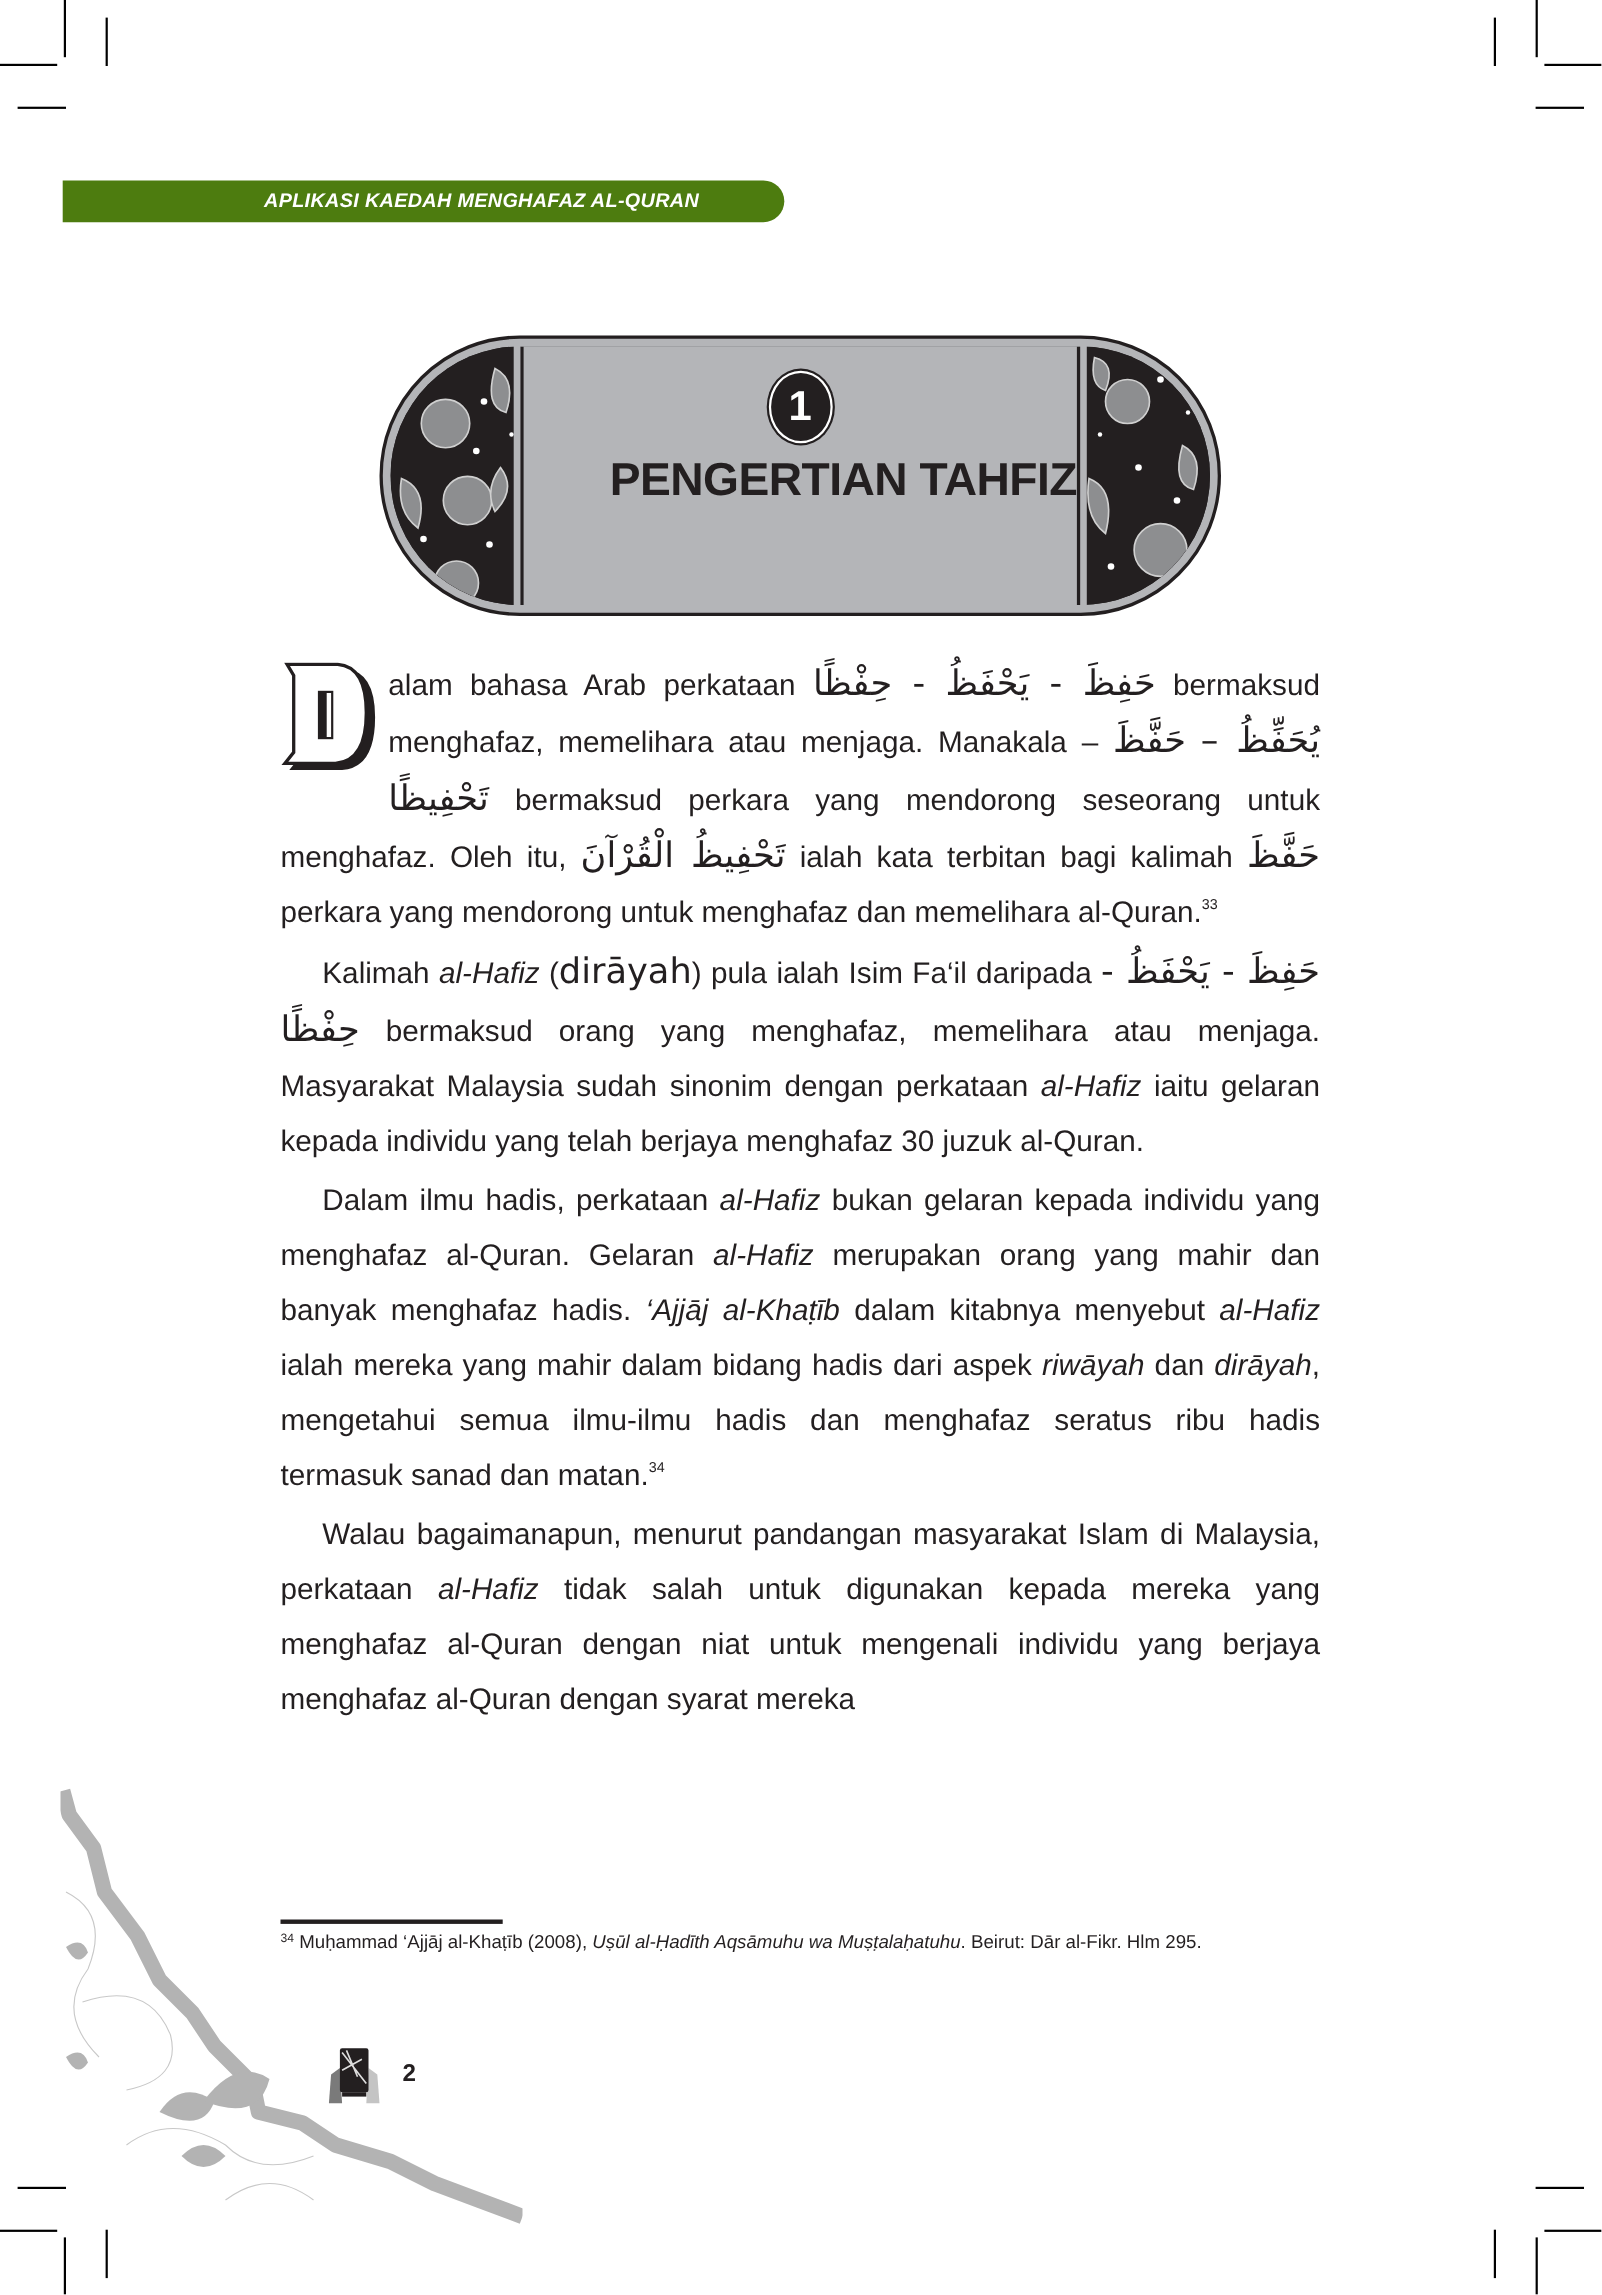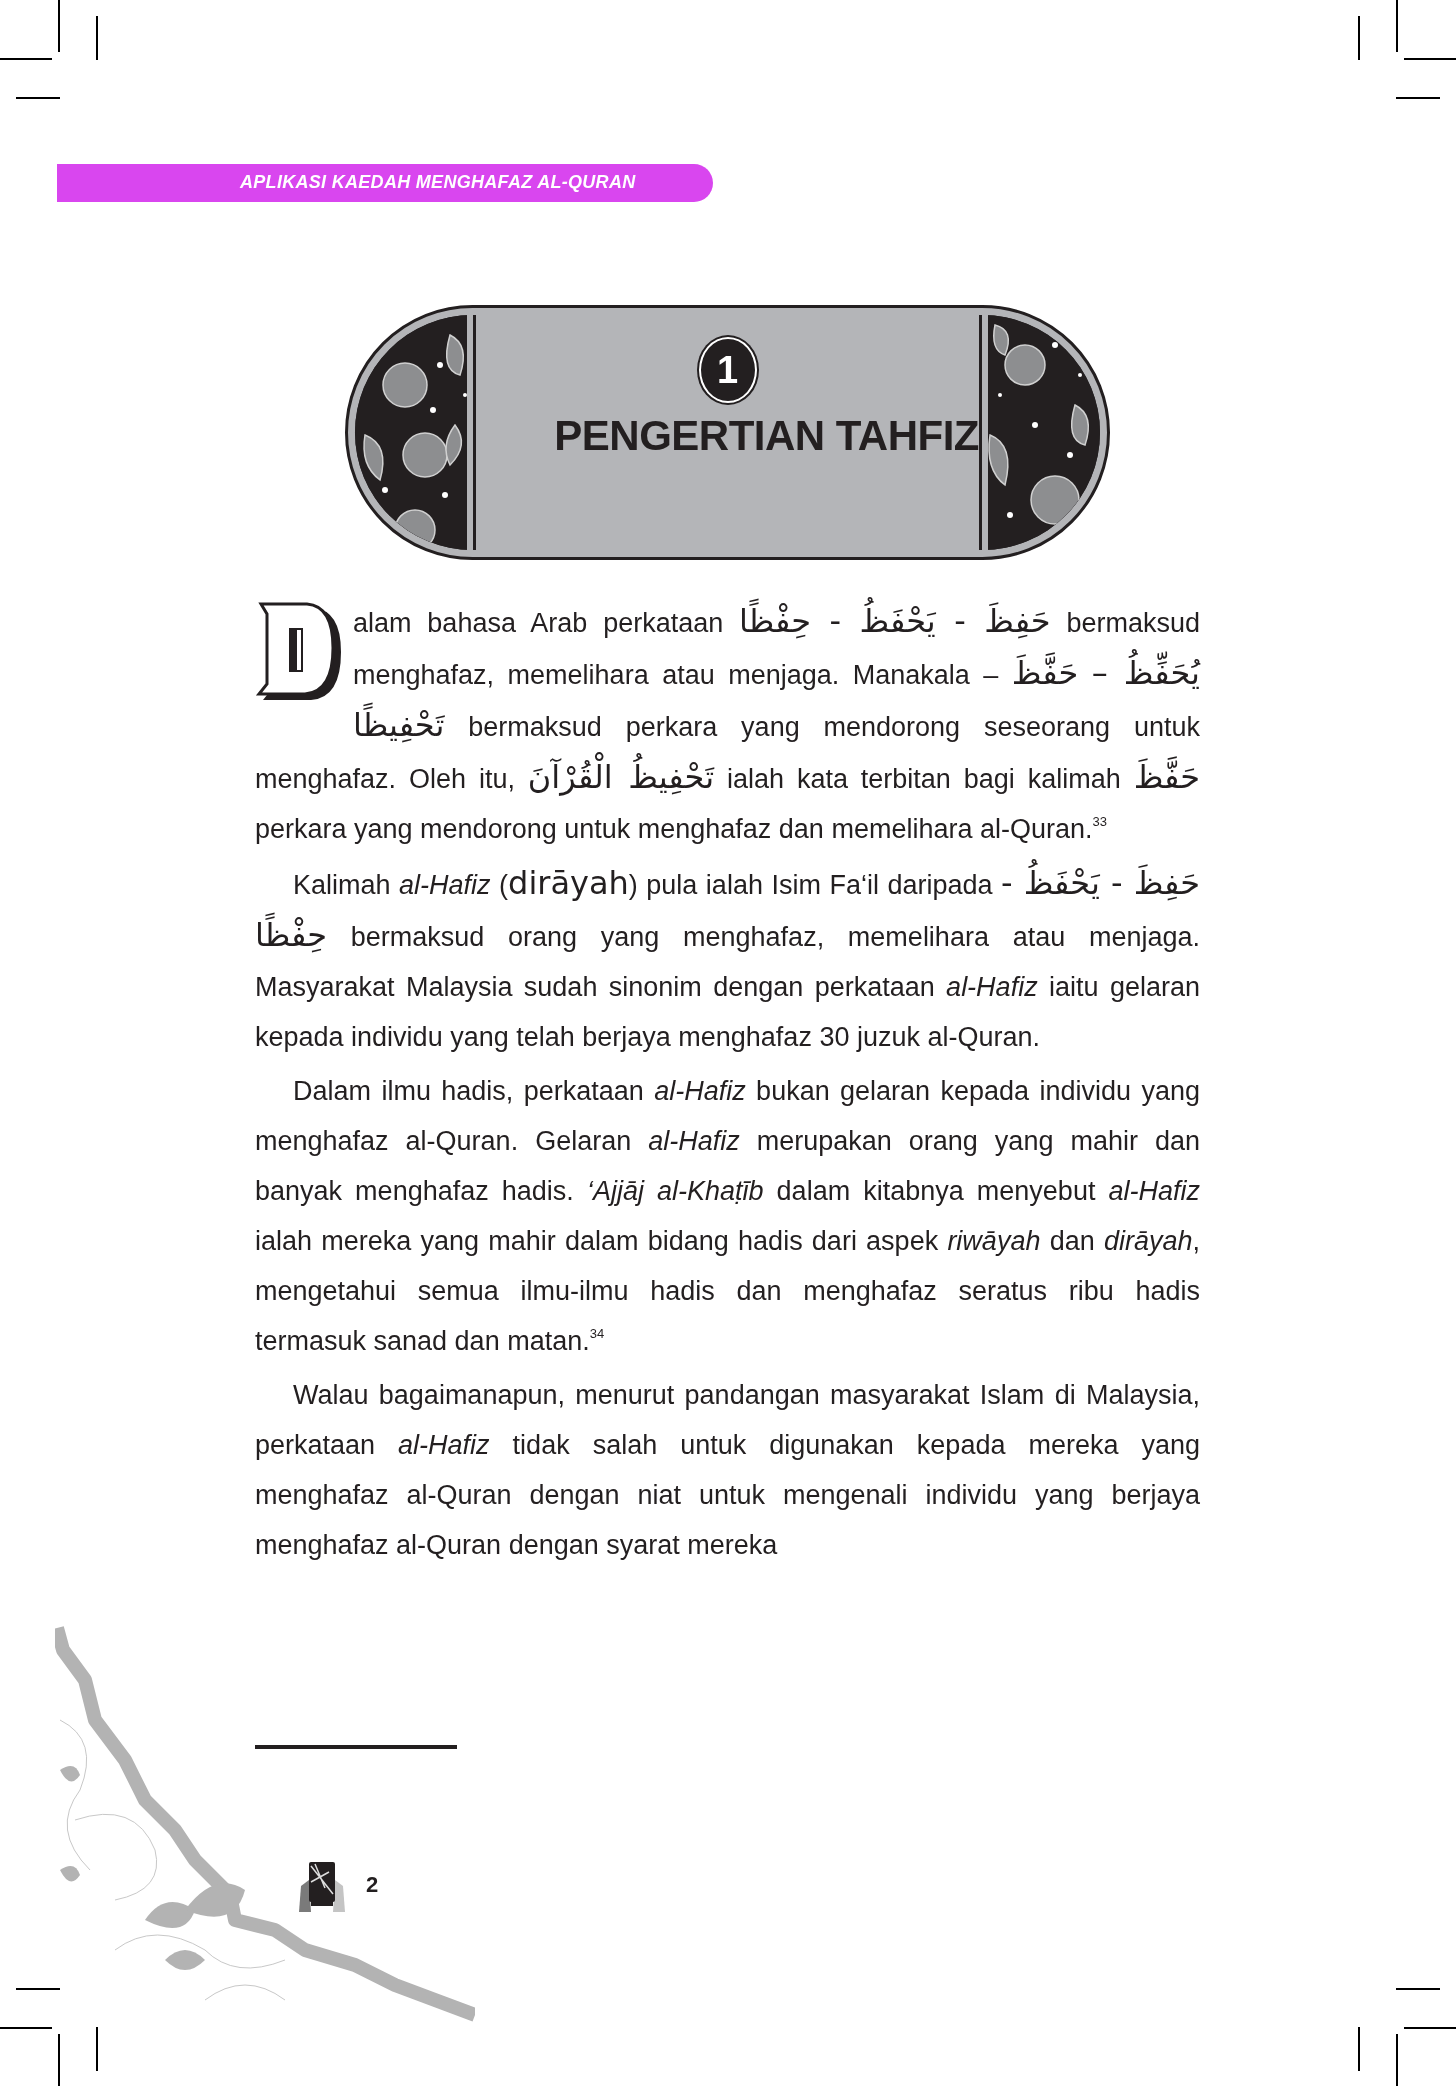--- a/index.html
+++ b/index.html
@@ -4,21 +4,21 @@
   <style>
     html, body { margin: 0; padding: 0; background: #ffffff; }
     body { width: 1456px; height: 2086px; position: relative; overflow: hidden;
            font-family: "Liberation Sans", "DejaVu Sans", sans-serif; color: #1a1a1a; }
 
     
     .crop { position: absolute; background: #000; }
 
     
     .running-header { position: absolute; left: 57px; top: 164px; width: 656px; height: 38px;
-      background: #d946ef; border-radius: 0 22px 22px 0; }
+      background: #4d7c0f; border-radius: 0 22px 22px 0; }
     .running-header span { position: absolute; left: 183px; top: 8px; color: #fff;
       font-style: italic; font-weight: bold; font-size: 18px; letter-spacing: 0.3px; }
 
     
     .banner { position: absolute; left: 345px; top: 305px; width: 765px; height: 255px; }
     .banner-outer { position: absolute; inset: 0; border-radius: 128px; background: #b4b5b8;
       border: 3px solid #231f20; box-sizing: border-box; }
     .banner-inner { position: absolute; left: 10px; top: 10px; right: 10px; bottom: 10px;
       border-radius: 118px; background: #231f20; overflow: hidden; }
     .batik { position: absolute; top: 0; bottom: 0; width: 120px; }
@@ -140,20 +140,21 @@
             <rect x="42" y="28" width="4" height="40" fill="#fff"></rect>
           </svg></span>alam bahasa Arab perkataan <span class="arabic">حَفِظَ - يَحْفَظُ - حِفْظًا</span> bermaksud menghafaz, memelihara atau menjaga. Manakala – <span class="arabic">حَفَّظَ</span> <span class="arabic">يُحَفِّظُ – تَحْفِيظًا</span>  bermaksud perkara yang mendorong seseorang untuk menghafaz.  Oleh itu, <span class="arabic">تَحْفِيظُ الْقُرْآنَ</span> ialah kata terbitan bagi kalimah <span class="arabic">حَفَّظَ</span> perkara yang mendorong untuk menghafaz dan memelihara al-Quran.<sup>33</sup></p>
       <p>Kalimah <i>al-Hafiz</i> (<span class="arabic">dirāyah</span>) pula ialah Isim Fa‘il daripada <span class="arabic">حَفِظَ - يَحْفَظُ - حِفْظًا</span>  bermaksud orang yang menghafaz, memelihara atau menjaga. Masyarakat Malaysia sudah sinonim dengan perkataan <i>al-Hafiz</i> iaitu gelaran kepada individu yang telah berjaya menghafaz 30 juzuk al-Quran.</p>
       <p>Dalam ilmu hadis, perkataan <i>al-Hafiz</i> bukan gelaran kepada individu yang menghafaz al-Quran. Gelaran <i>al-Hafiz</i> merupakan orang yang mahir dan banyak menghafaz hadis. <i>‘Ajjāj al-Khaṭīb</i> dalam kitabnya menyebut <i>al-Hafiz</i> ialah mereka yang mahir dalam bidang hadis dari aspek <i>riwāyah</i> dan <i>dirāyah</i>, mengetahui semua ilmu-ilmu hadis dan menghafaz seratus ribu hadis termasuk sanad dan matan.<sup>34</sup></p>
       <p>Walau bagaimanapun, menurut pandangan masyarakat Islam di Malaysia, perkataan <i>al-Hafiz</i> tidak salah untuk digunakan kepada mereka yang menghafaz al-Quran dengan niat untuk mengenali individu yang berjaya menghafaz al-Quran dengan syarat mereka</p>
     </div>
 </div>
 
 <div class="fn-rule"></div>
 <div class="footnotes" id="footnotes">
+    <div class="fn"><sup>34</sup> Muḥammad ‘Ajjāj al-Khaṭīb (2008), <i>Uṣūl al-Ḥadīth Aqsāmuhu wa Muṣṭalaḥatuhu</i>. Beirut: Dār al-Fikr. Hlm 295.</div>
   </div>
 
 <svg class="ornament" viewBox="0 0 420 410">
   <path d="M2 8 L8 30 L30 60 L40 100 L70 140 L90 180 L120 210 L140 240 L175 275 L180 300 L220 310 L250 330 L300 345 L340 365 L380 380 L420 395" fill="none" stroke="#b3b3b3" stroke-width="14" stroke-linejoin="round"></path>
   <g fill="none" stroke="#c8c8c8" stroke-width="1">
     <path d="M5 100 q40 20 20 70 q-30 40 10 80"></path>
       <path d="M20 200 q60 -20 80 30 q10 40 -40 50"></path>
     <path d="M60 330 q40 -30 90 0 q30 30 80 10"></path>
       <path d="M150 380 q40 -30 80 0"></path>
   </g>

